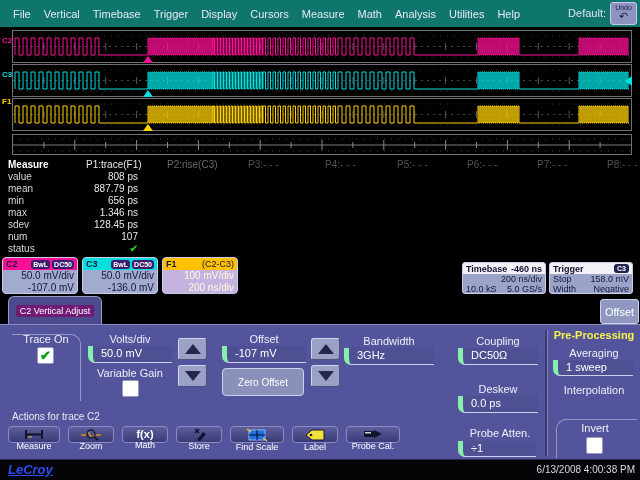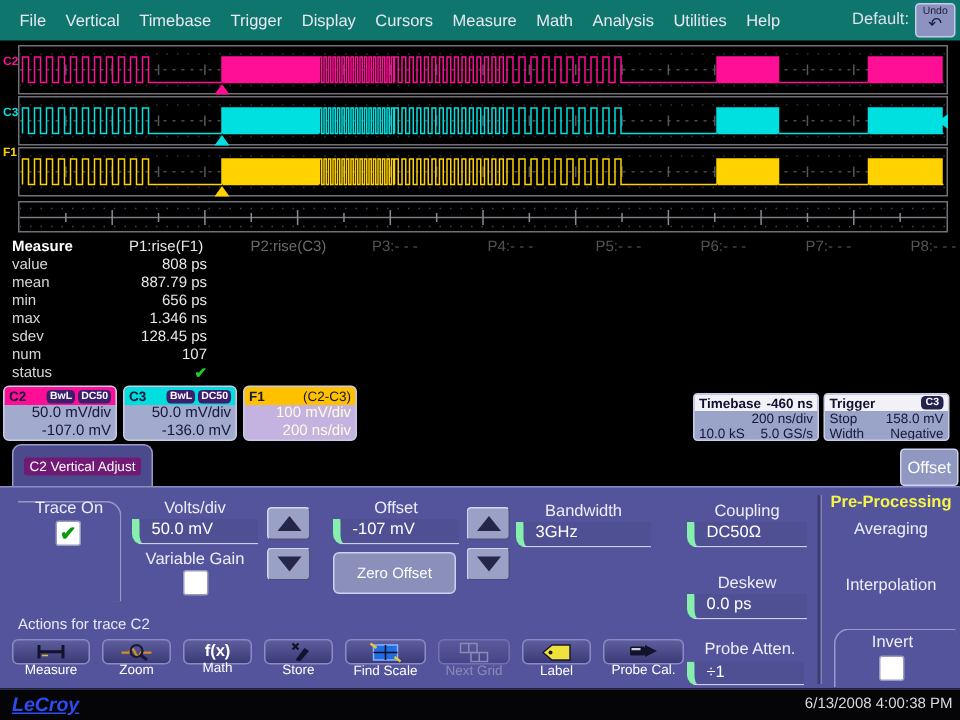--- a/index.html
+++ b/index.html
@@ -204,21 +204,21 @@
         <line x1="494.4" y1="5" x2="494.4" y2="15" stroke="#8a8a94"></line>
         <line x1="525.3" y1="7" x2="525.3" y2="13" stroke="#8a8a94"></line>
         <line x1="556.2" y1="5" x2="556.2" y2="15" stroke="#8a8a94"></line>
         <line x1="587.1" y1="7" x2="587.1" y2="13" stroke="#8a8a94"></line>
         <line x1="0" y1="4" x2="618" y2="4" stroke="#44444e" stroke-dasharray="1,6"></line>
         <line x1="0" y1="16" x2="618" y2="16" stroke="#44444e" stroke-dasharray="1,6"></line>
       </svg>
   </div>
 
   <div class="abs" style="left:8px;top:159px;" id="measure-title">Measure</div>
-  <span class="abs mcol active" style="left:86px;top:159px;">P1:rise(F1)</span>
+  <span class="abs mcol active" style="left:86px;top:159px;">P1:trace(F1)</span>
   <span class="abs mcol dim" style="left:167px;top:159px;">P2:rise(C3)</span>
   <span class="abs mcol dimmer" style="left:248px;top:159px;">P3:- - -</span>
   <span class="abs mcol dimmer" style="left:325px;top:159px;">P4:- - -</span>
   <span class="abs mcol dimmer" style="left:397px;top:159px;">P5:- - -</span>
   <span class="abs mcol dimmer" style="left:467px;top:159px;">P6:- - -</span>
   <span class="abs mcol dimmer" style="left:537px;top:159px;">P7:- - -</span>
   <span class="abs mcol dimmer" style="left:607px;top:159px;">P8:- - -</span>
 
   <span class="abs mrow-label" style="top:171px;">value</span>
   <span class="abs mrow-val" style="top:171px;">808 ps</span>
@@ -333,20 +333,21 @@
 
     <span class="flabel" style="left:458px;top:10px;width:80px;">Coupling</span>
     <div class="field" style="left:458px;top:23px;width:80px;height:17px;">DC50Ω</div>
     <span class="flabel" style="left:458px;top:58px;width:80px;">Deskew</span>
     <div class="field" style="left:458px;top:71px;width:80px;height:17px;">0.0 ps</div>
 
     <div id="vdiv" class="abs" style="top:5px;height:126px;"></div>
 
     <span class="flabel" id="preproc-title" style="left:553px;top:4px;width:82px;">Pre-Processing</span>
     <span class="flabel" style="left:553px;top:22px;width:82px;">Averaging</span>
+    <div class="field" style="left:553px;top:35px;width:80px;height:16px;">1 sweep</div>
     <span class="flabel" style="left:553px;top:59px;width:82px;">Interpolation</span>
 
     <div class="bracket" style="left:556px;top:94px;width:80px;height:38px;border-right:none;border-left:1px solid #9898c8;border-radius:10px 0 0 0;"></div>
     <span class="flabel" style="left:556px;top:97px;width:78px;">Invert</span>
     <div class="cb" style="left:586px;top:112px;"></div>
 
     <span class="flabel" style="left:450px;top:102px;width:100px;">Probe Atten.</span>
     <div class="field" style="left:458px;top:116px;width:78px;height:16px;">÷1</div>
   </div>
 
@@ -389,31 +390,20 @@
       <span class="ic">
         <svg width="24" height="14" viewBox="0 0 24 14">
             <rect x="4" y="2" width="16" height="10" fill="#1f6fe0" stroke="#8ab4ff"></rect>
             <line x1="12" y1="2" x2="12" y2="12" stroke="#0a0a20"></line>
             <line x1="4" y1="7" x2="20" y2="7" stroke="#0a0a20"></line>
             <path d="M2 1 L6 4 M22 13 L18 10" stroke="#e8c830" stroke-width="1.5"></path>
           </svg>
       </span>
       <span>Find Scale</span>
     </div>
-    <div class="abtn disabled" style="width:48px;">
-      <span class="ic">
-        <svg width="22" height="14" viewBox="0 0 22 14">
-            <rect x="2" y="1" width="11" height="6" fill="none" stroke="#b8b8cc"></rect>
-            <line x1="7.5" y1="1" x2="7.5" y2="7" stroke="#b8b8cc"></line>
-            <rect x="9" y="7" width="11" height="6" fill="none" stroke="#b8b8cc"></rect>
-            <line x1="14.5" y1="7" x2="14.5" y2="13" stroke="#b8b8cc"></line>
-          </svg>
-      </span>
-      <span>Next Grid</span>
-    </div>
     <div class="abtn" style="width:46px;">
       <span class="ic">
         <svg width="24" height="14" viewBox="0 0 24 14">
             <path d="M3 7 L9 2 H21 V12 H9 Z" fill="#efe23c" stroke="#1a1a38"></path>
             <circle cx="8" cy="7" r="1.3" fill="#1a1a38"></circle>
           </svg>
       </span>
       <span>Label</span>
     </div>
     <div class="abtn" style="width:54px;">

